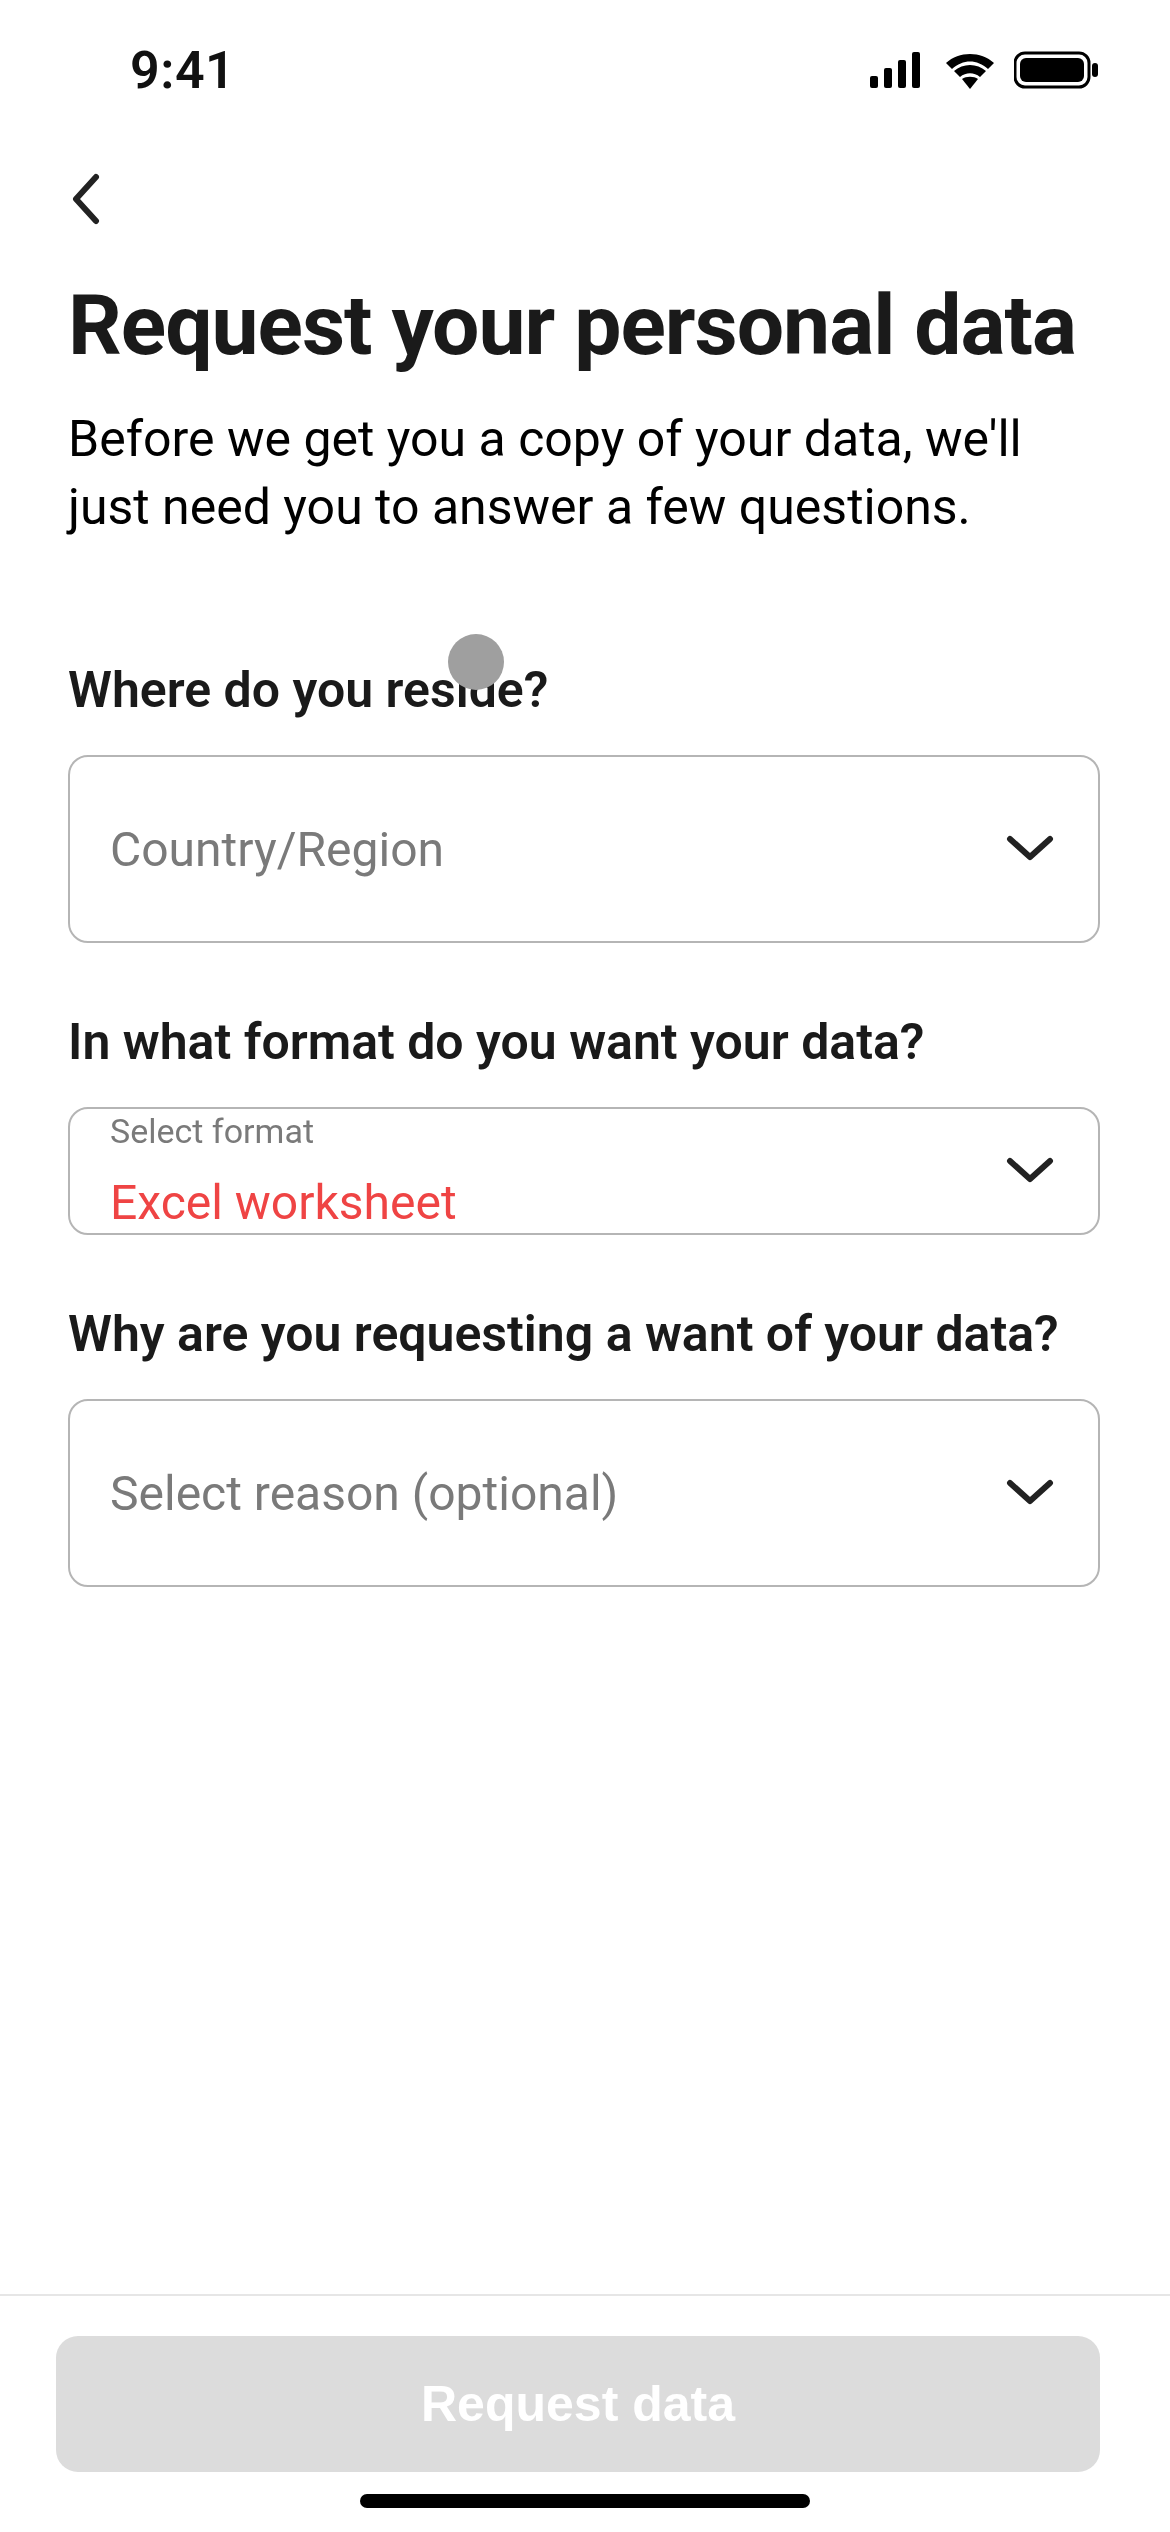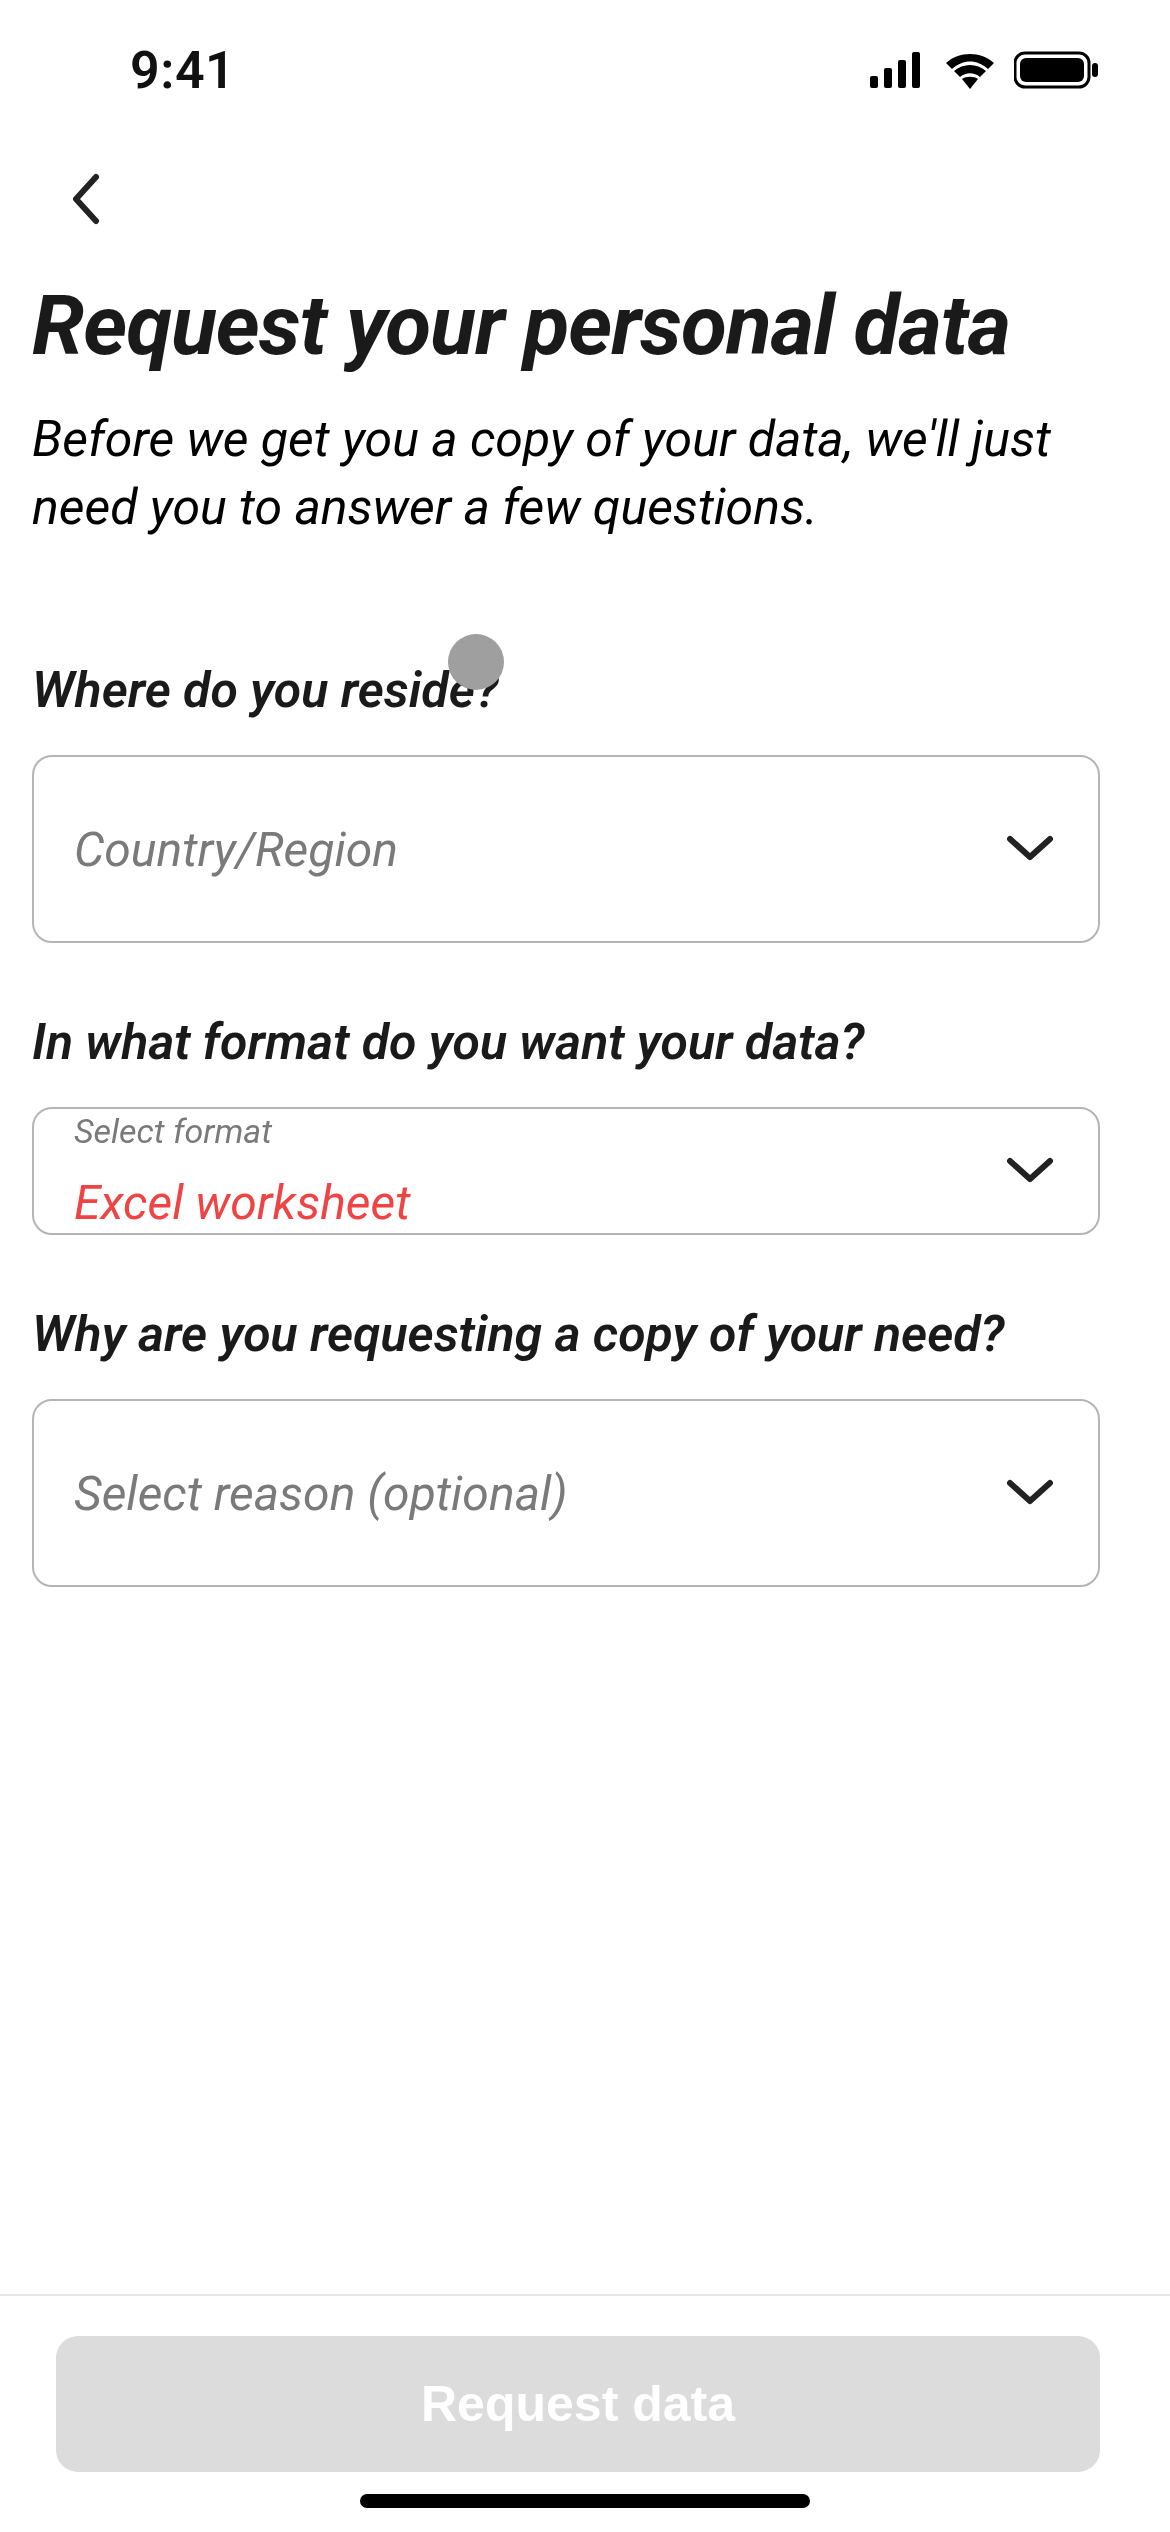--- a/index.html
+++ b/index.html
@@ -4,21 +4,21 @@
   <style>
     * { margin: 0; padding: 0; box-sizing: border-box; }
     html, body { width: 1170px; height: 2532px; background: #fff; font-family: -apple-system, BlinkMacSystemFont, "Segoe UI", Roboto, Helvetica, Arial, sans-serif; color: #111; }
     .screen { position: relative; width: 1170px; height: 2532px; display: flex; flex-direction: column; }
     .status-bar { height: 140px; display: flex; align-items: center; justify-content: space-between; padding: 0 70px 0 130px; }
     .status-time { font-size: 52px; font-weight: 600; letter-spacing: 0.5px; }
     .status-icons { display: flex; align-items: center; gap: 18px; }
     .icon-svg { display: block; }
     .nav-bar { padding: 20px 70px 0 70px; }
     .back-btn { width: 80px; height: 80px; display: flex; align-items: center; justify-content: flex-start; background: none; border: none; cursor: pointer; }
-    .content { flex: 1; padding: 40px 70px 0 32px; font-style: italic; }
+    .content { flex: 1; padding: 40px 70px 0 68px; }
     .page-title { font-size: 84px; font-weight: 700; letter-spacing: -1px; line-height: 1.1; color: #1a1a1a; }
     .page-subtitle { margin-top: 34px; font-size: 50px; line-height: 1.35; color: #000000; }
     .form-group { margin-top: 120px; }
     .form-group.tight { margin-top: 70px; }
     .q-label { font-size: 50px; font-weight: 600; color: #1a1a1a; margin-bottom: 36px; }
     .select-box { position: relative; width: 100%; border: 2px solid #b5b5b5; border-radius: 20px; display: flex; align-items: center; padding: 0 110px 0 40px; cursor: pointer; background: #fff; }
     .select-box.empty { height: 188px; }
     .select-box.filled { height: 128px; flex-direction: column; align-items: flex-start; justify-content: center; gap: 23px; }
     .select-placeholder { font-size: 48px; color: #7a7a7a; }
     .select-floating-label { font-size: 34px; color: #7a7a7a; }
@@ -95,21 +95,21 @@
         <span class="select-value">Excel worksheet</span>
         <span class="chevron">
           <svg width="52" height="32" viewBox="0 0 52 32">
             <polyline points="6,8 26,26 46,8" fill="none" stroke="#222" stroke-width="6" stroke-linecap="round" stroke-linejoin="round"></polyline>
           </svg>
         </span>
       </div>
     </div>
 
     <div class="form-group tight">
-      <div class="q-label">Why are you requesting a copy of your need?</div>
+      <div class="q-label">Why are you requesting a want of your data?</div>
       <div class="select-box empty">
         <span class="select-placeholder">Select reason (optional)</span>
         <span class="chevron">
           <svg width="52" height="32" viewBox="0 0 52 32">
             <polyline points="6,8 26,26 46,8" fill="none" stroke="#222" stroke-width="6" stroke-linecap="round" stroke-linejoin="round"></polyline>
           </svg>
         </span>
       </div>
     </div>
   </div>

